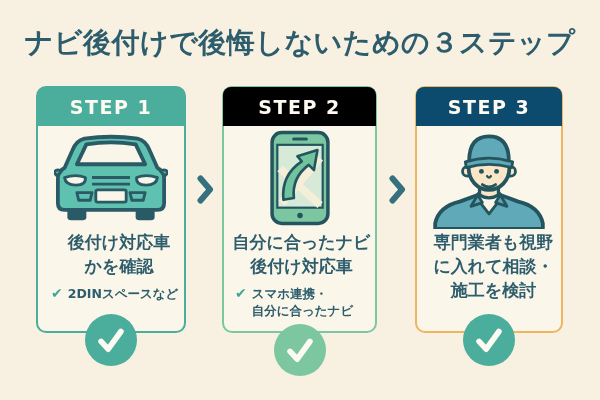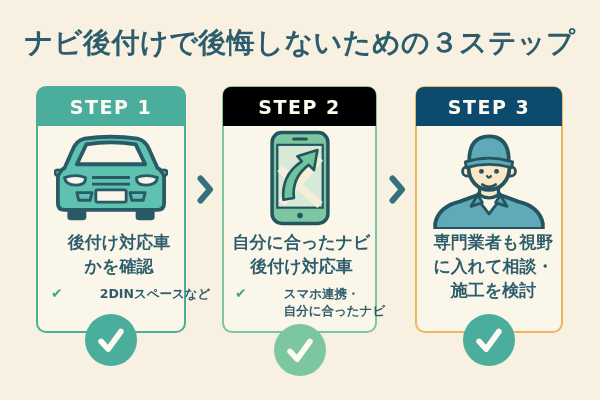--- a/index.html
+++ b/index.html
@@ -52,21 +52,21 @@
 
   .note {
     display:flex; align-items:flex-start; margin-top:7px;
     color:#2d5d6c; font-size:12.5px; font-weight:800; line-height:17px;
   }
   .card-1 .note { padding-left:13px; }
   .card-2 .note { padding-left:11px; }
   .note .check-glyph {
     color:#3fa796; font-size:14px; line-height:17px; margin-right:5px;
   }
-  .note span.line { display:block; white-space:nowrap;margin-left:32px; }
+  .note span.line { display:block; white-space:nowrap; }
 
   .badge {
     position:absolute; left:50%; transform:translateX(-50%);
     width:52px; height:52px; border-radius:50%;
     bottom:-35px; display:flex; align-items:center; justify-content:center;
     z-index:3;
   }
   .card-1 .badge { background:#4bad9b; }
   .card-2 .badge { background:#7cc7a0; bottom:-45px; }
   .card-3 .badge { background:#4bad9b; }

